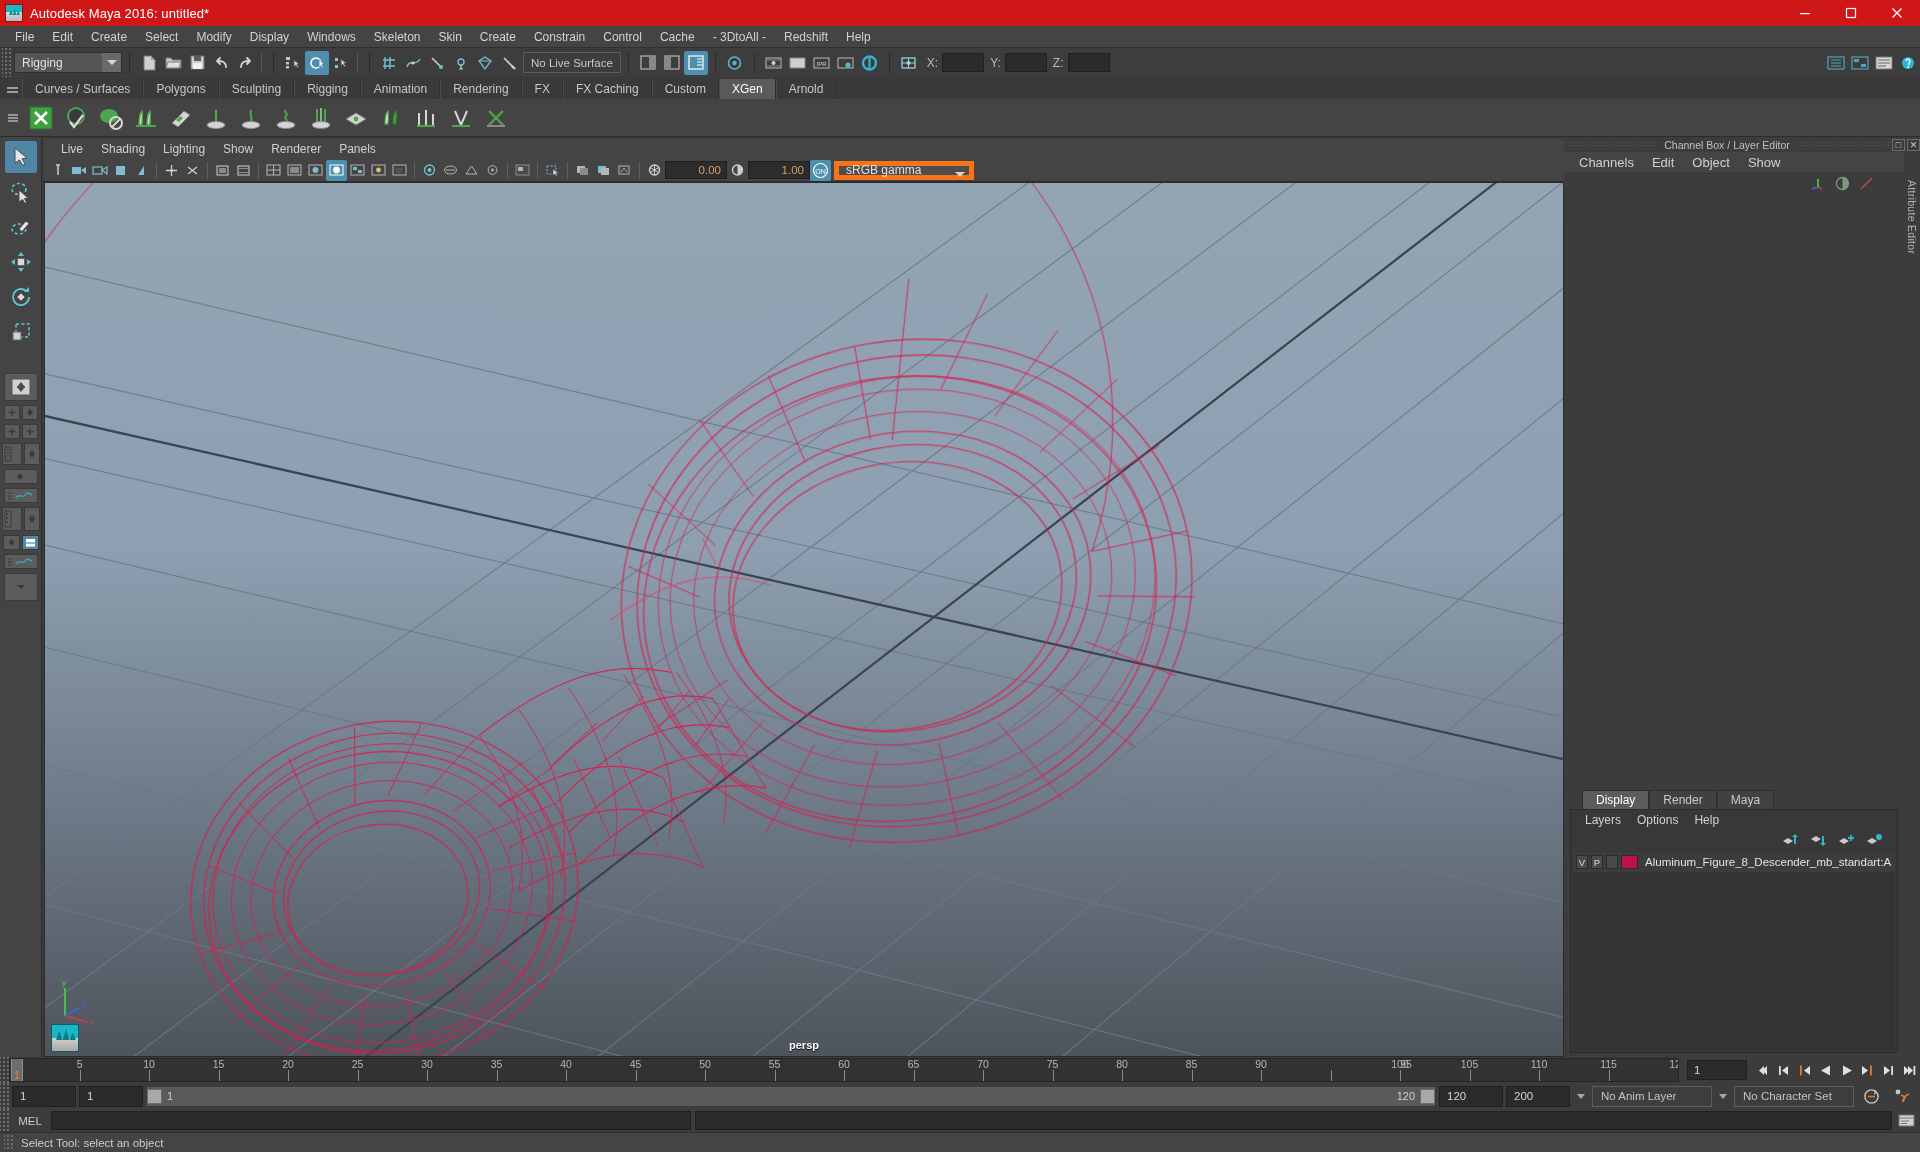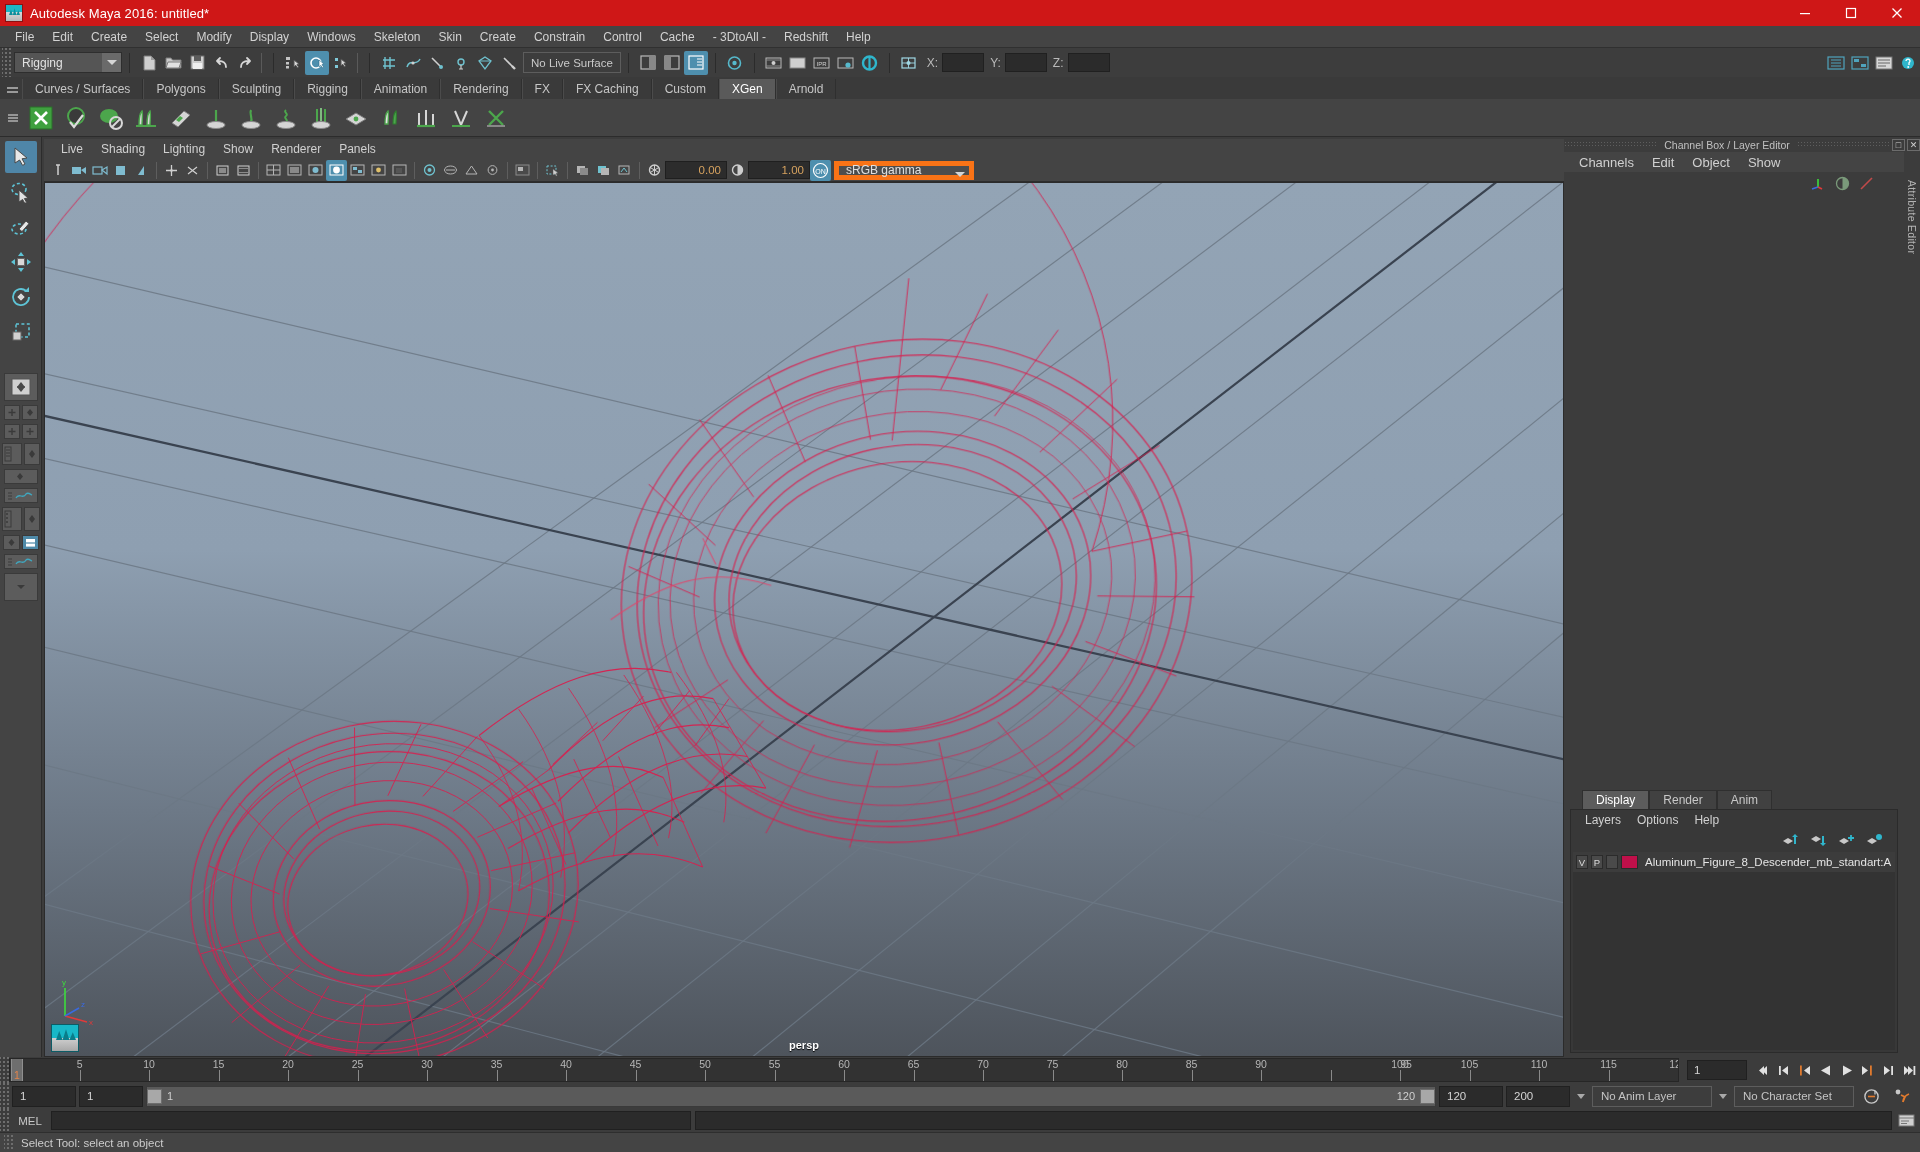--- a/index.html
+++ b/index.html
@@ -1218,21 +1218,21 @@
                 <path d="M2 13L13 2" stroke="#c04a4a" stroke-width="1.6"></path>
               </svg>
           </span>
         </div>
         <div class="cb-body"></div>
 
         <div class="layer-editor">
           <div class="le-tabs">
             <div class="le-tab active">Display</div>
             <div class="le-tab">Render</div>
-            <div class="le-tab">Anim</div>
+            <div class="le-tab">Maya</div>
           </div>
           <div class="le-panel">
             <div class="le-menus">
               <div class="lmi">Layers</div>
               <div class="lmi">Options</div>
               <div class="lmi">Help</div>
             </div>
             <div class="le-btnrow">
               <span>
                 <svg width="17" height="14" viewBox="0 0 17 14">

